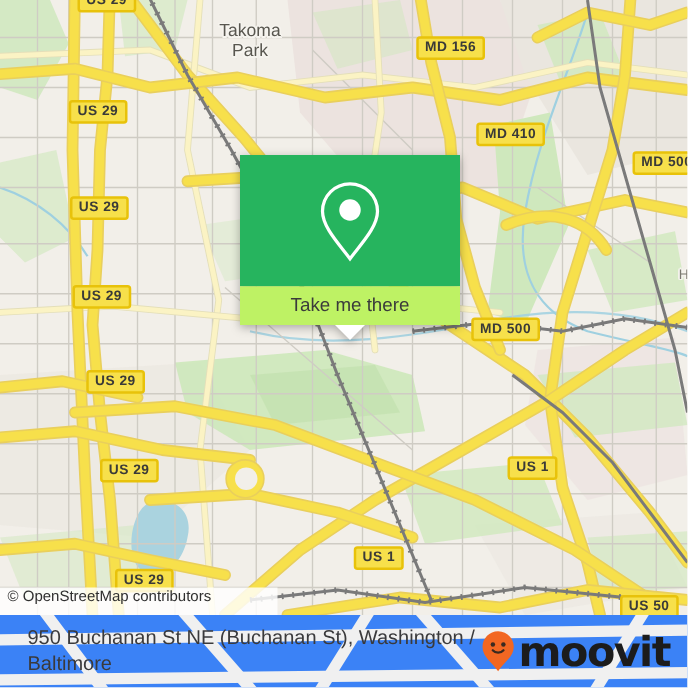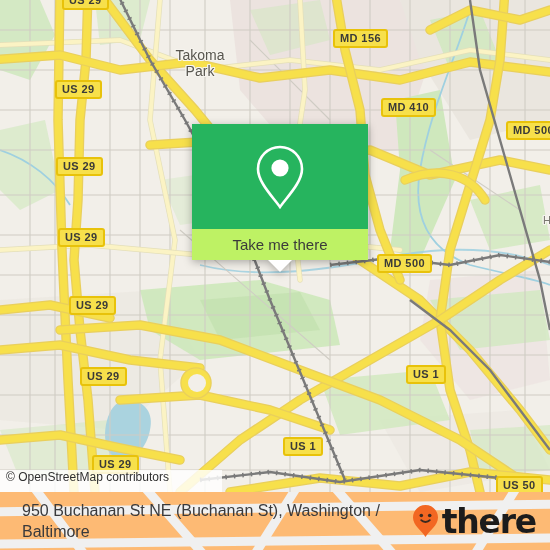--- a/index.html
+++ b/index.html
@@ -116,21 +116,21 @@
     border-top: 12px solid #ffffff;
   }
 
   
   #footer {
     position: absolute;
     left: 0;
     top: 492px;
     width: 550px;
     height: 58px;
-    background: #fdba74;
+    background: #3b82f6;
     overflow: hidden;
   }
   #footer-watermark {
     position: absolute;
     left: 0; top: 0;
     width: 550px; height: 58px;
     opacity: 1;
   }
   #footer-title {
     position: absolute;
@@ -310,21 +310,21 @@
       <path class="rail" d="M118,-5 L150,60 L185,120 L215,175 L245,235 L270,300 L295,360 L320,420 L345,480"></path>
       <path class="railb" d="M118,-5 L150,60 L185,120 L215,175 L245,235 L270,300 L295,360 L320,420 L345,480"></path>
       <path class="rail" d="M330,265 L390,258 L450,265 L500,255 L550,262"></path>
       <path class="railb" d="M330,265 L390,258 L450,265 L500,255 L550,262"></path>
       <path class="rail" d="M470,0 L480,70 L500,140 L520,210 L540,280 L550,330"></path>
       <path class="rail" d="M200,480 L270,472 L340,482 L420,470 L500,478"></path>
       <path class="railb" d="M200,480 L270,472 L340,482 L420,470 L500,478"></path>
       <path class="rail" d="M410,300 L450,330 L490,370 L520,410 L550,450"></path>
     </svg>
 
-    <div class="place-label" style="left:160px; top:16px; width:80px;margin-top:31px;">Takoma
+    <div class="place-label" style="left:160px; top:16px; width:80px;">Takoma
 Park</div>
     <div class="place-label small" style="left:537px; top:212px; width:20px;">H</div>
 
     <div class="shield" style="left:62px; top:-9px;">US 29</div>
     <div class="shield" style="left:333px; top:29px;">MD 156</div>
     <div class="shield" style="left:55px; top:80px;">US 29</div>
     <div class="shield" style="left:381px; top:98px;">MD 410</div>
     <div class="shield" style="left:506px; top:121px;">MD 500</div>
     <div class="shield" style="left:56px; top:157px;">US 29</div>
     <div class="shield" style="left:58px; top:228px;">US 29</div>
@@ -369,17 +369,17 @@
 
     <div id="footer-title">950 Buchanan St NE (Buchanan St), Washington / Baltimore</div>
 
     <div id="brand">
       <svg width="27" height="34" viewBox="0 0 27 34">
         <path d="M13.5 1 C6.6 1 1 6.6 1 13.5 C1 21.5 9.5 26.5 13.5 33 C17.5 26.5 26 21.5 26 13.5 C26 6.6 20.4 1 13.5 1 Z" fill="#f26722"></path>
         <circle cx="9.3" cy="11.5" r="1.8" fill="#3a2a20"></circle>
         <circle cx="17.7" cy="11.5" r="1.8" fill="#3a2a20"></circle>
         <path d="M9.2 16.2 C11.2 18.6 15.8 18.6 17.8 16.2" fill="none" stroke="#3a2a20" stroke-width="1.8" stroke-linecap="round"></path>
       </svg>
-      <span id="brand-wordmark">there</span>
+      <span id="brand-wordmark">moovit</span>
     </div>
   </div>
 
 </div>
 
 </body></html>

